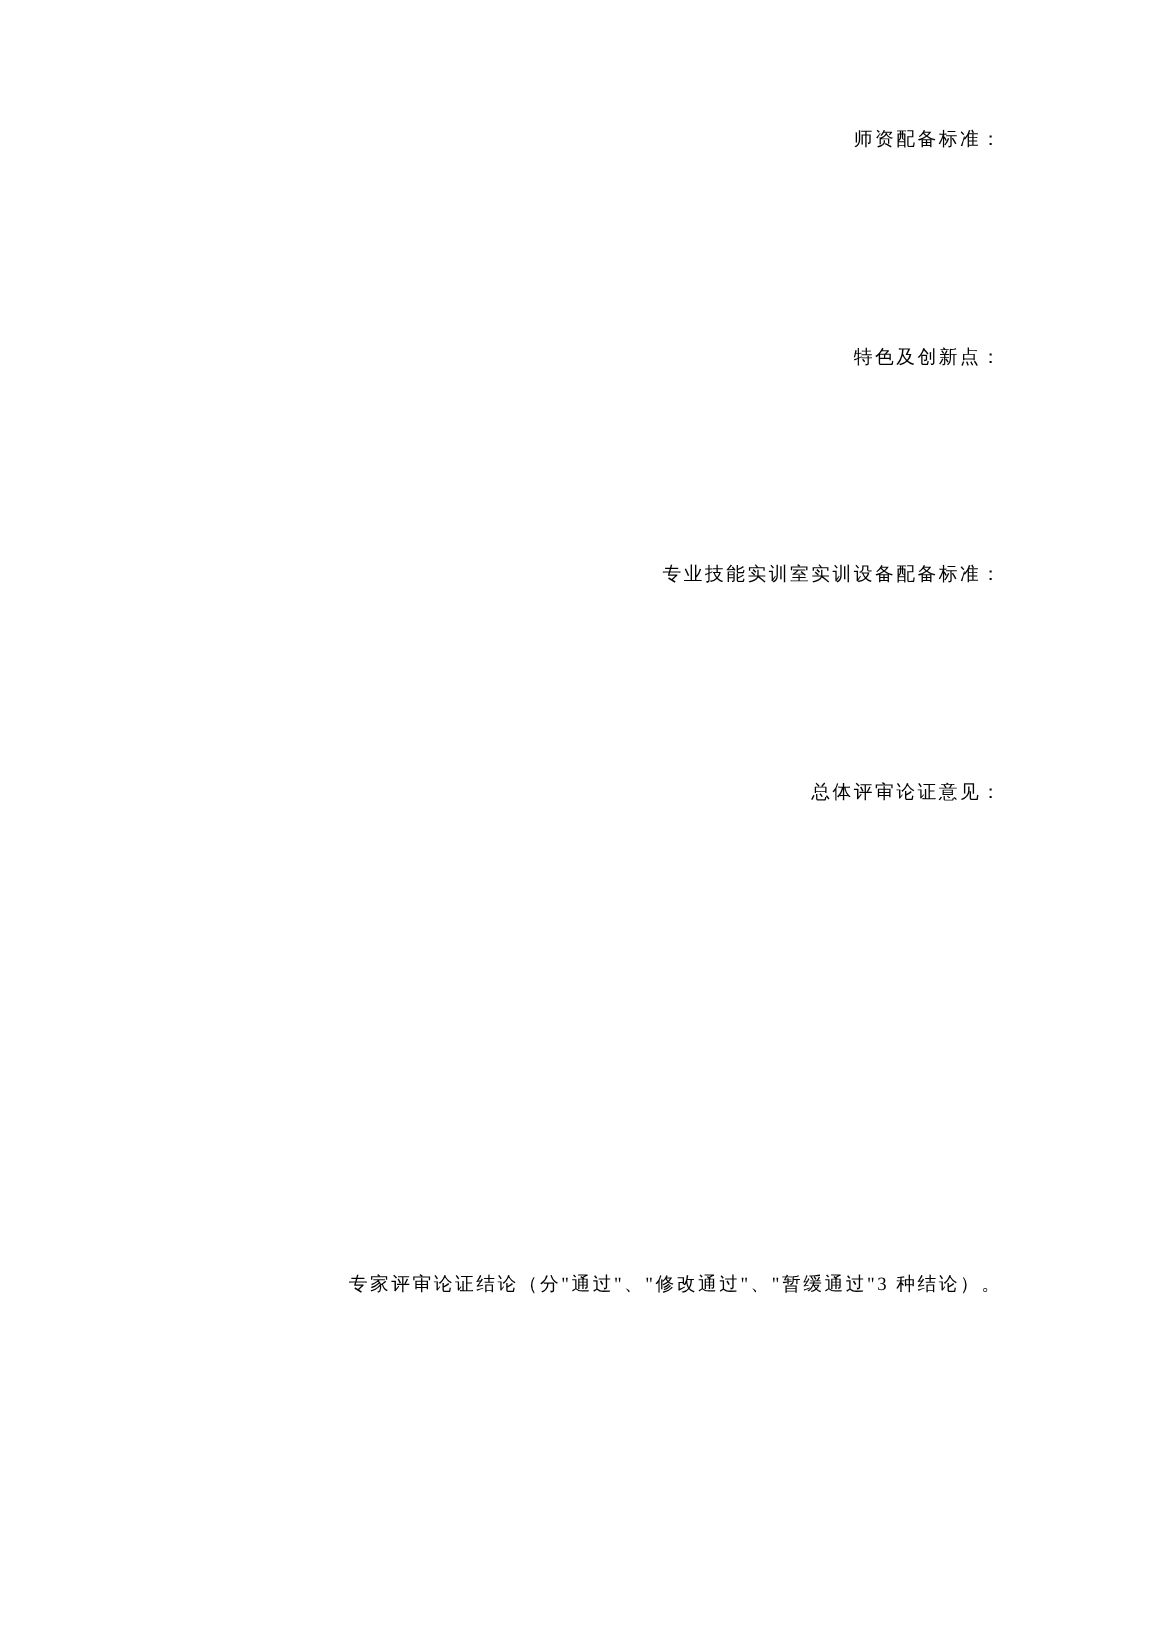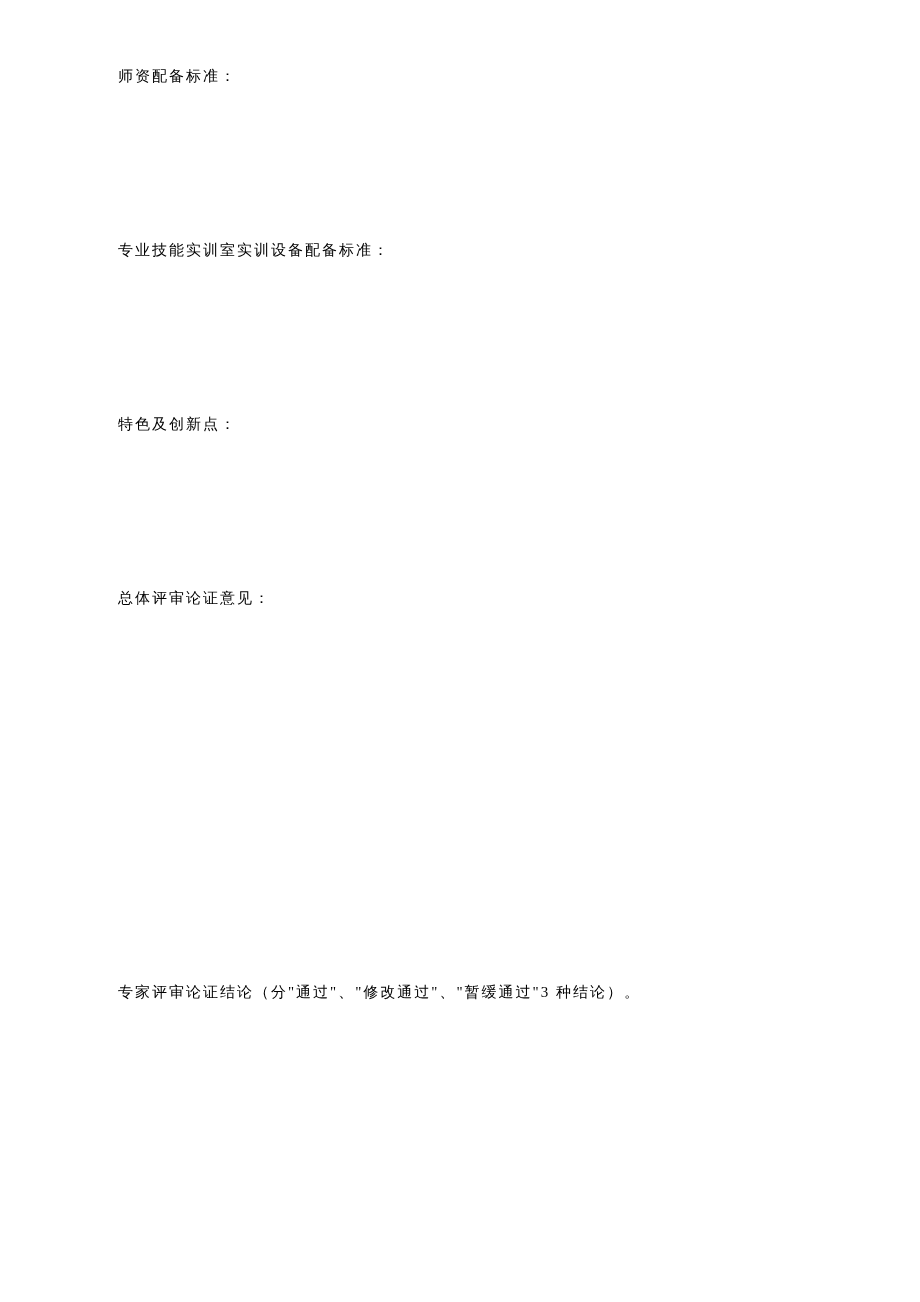--- a/index.html
+++ b/index.html
@@ -10,21 +10,22 @@
     body {
       width: 920px;
       height: 1302px;
       background: #ffffff;
       font-family: "SimSun", "宋体", serif;
       position: relative;
     }
     .page {
       width: 100%;
       height: 100%;
-      padding: 64px 118px 0 118px;
+      padding: 100px 118px 0 118px;
+      text-align: right;
     }
     .section-label {
       font-size: 15px;
       color: #000000;
       letter-spacing: 2px;
       line-height: 1.6;
       margin-bottom: 150px;
     }
     .section-label-1 {
       margin-bottom: 150px;
@@ -41,17 +42,17 @@
     }
     .section-label-5 {
       margin-bottom: 0;
     }
   </style>
 </head>
 <body>
 
 <div class="page">
   <div class="section-label section-label-1">师资配备标准：</div>
+  <div class="section-label section-label-3">特色及创新点：</div>
   <div class="section-label section-label-2">专业技能实训室实训设备配备标准：</div>
-  <div class="section-label section-label-3">特色及创新点：</div>
   <div class="section-label section-label-4">总体评审论证意见：</div>
   <div class="section-label section-label-5">专家评审论证结论（分"通过"、"修改通过"、"暂缓通过"3 种结论）。</div>
 </div>
 
 </body></html>

